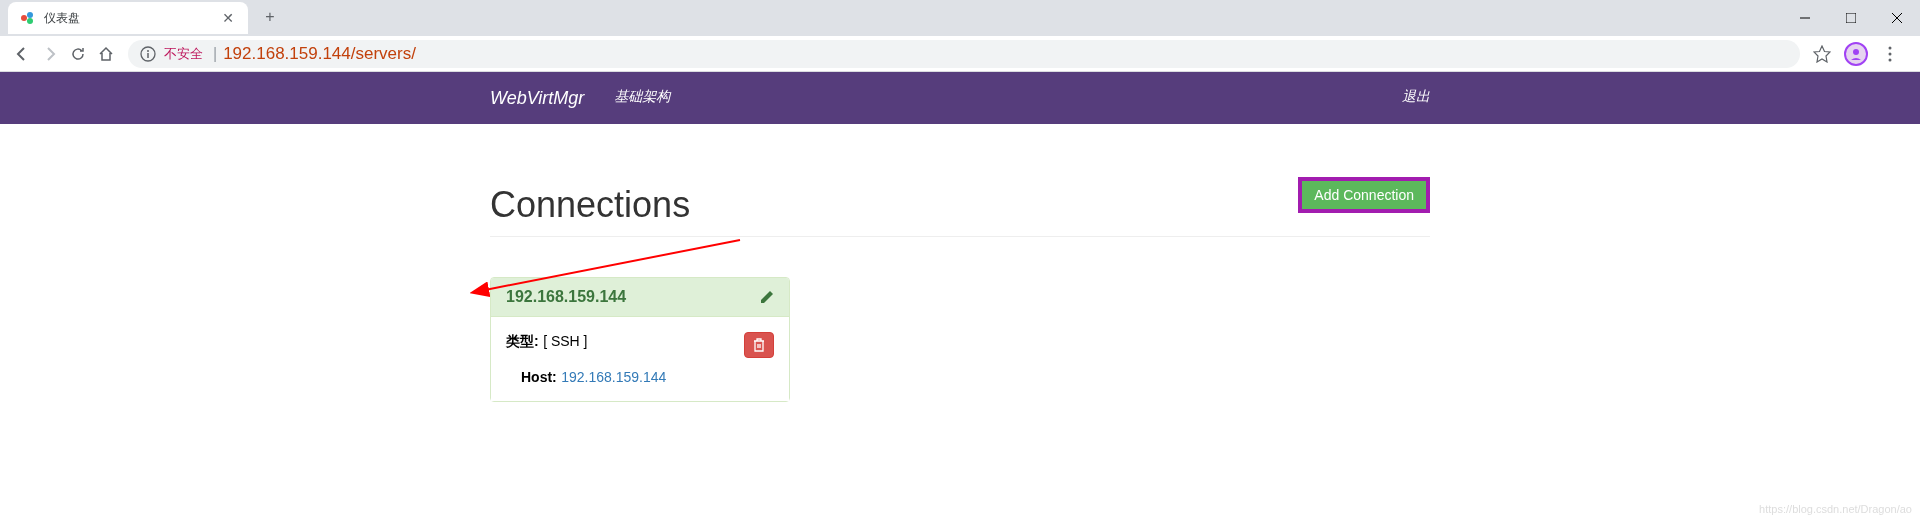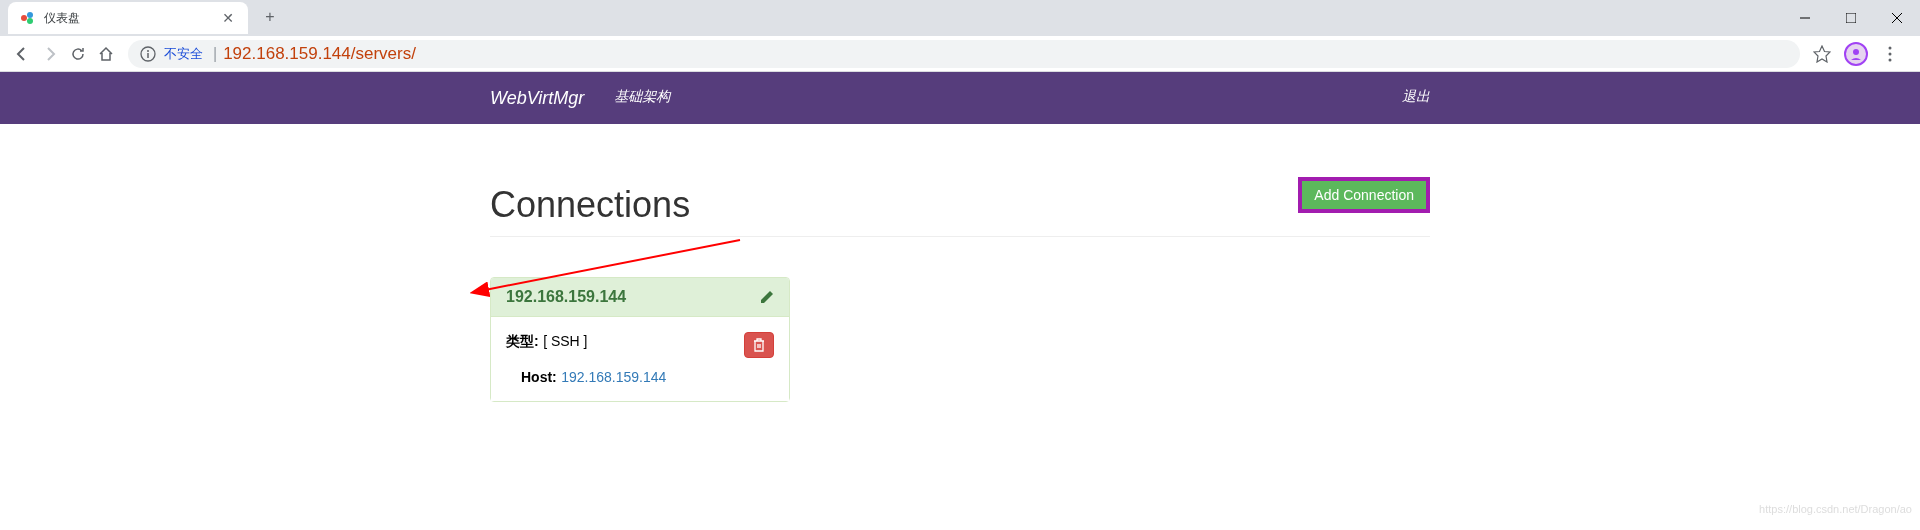--- a/index.html
+++ b/index.html
@@ -13,21 +13,21 @@
     .tab-close { width: 16px; height: 16px; display: flex; align-items: center; justify-content: center; color: #5f6368; cursor: pointer; font-size: 14px; }
     .tab-new { width: 28px; height: 28px; display: flex; align-items: center; justify-content: center; color: #5f6368; cursor: pointer; margin-left: 8px; margin-bottom: 2px; font-size: 16px; }
     .window-controls { position: absolute; right: 0; top: 0; display: flex; height: 36px; align-items: center; }
     .win-btn { width: 46px; height: 30px; display: flex; align-items: center; justify-content: center; color: #000; cursor: pointer; }
     
     .browser-toolbar { height: 36px; background: #fff; display: flex; align-items: center; padding: 0 8px; border-bottom: 1px solid #dadce0; }
     .nav-btn { width: 28px; height: 28px; display: flex; align-items: center; justify-content: center; color: #5f6368; cursor: pointer; border-radius: 50%; }
     .nav-btn.disabled { color: #bdc1c6; }
     .address-bar { flex: 1; height: 28px; background: #f1f3f4; border-radius: 14px; display: flex; align-items: center; padding: 0 12px; margin: 0 8px; }
     .addr-icon { width: 16px; height: 16px; margin-right: 8px; color: #5f6368; }
-    .addr-insecure { font-size: 13px; color: #1d4ed8; margin-right: 4px; }
+    .addr-insecure { font-size: 13px; color: #be185d; margin-right: 4px; }
     .addr-sep { color: #9aa0a6; margin: 0 6px; }
     .addr-url { font-size: 17px; color: #c2410c; }
     .toolbar-right { display: flex; align-items: center; gap: 8px; padding-right: 8px; }
     .star-btn { width: 28px; height: 28px; display: flex; align-items: center; justify-content: center; color: #5f6368; cursor: pointer; }
     .avatar { width: 24px; height: 24px; border-radius: 50%; background: #e6d4f0; display: flex; align-items: center; justify-content: center; font-size: 12px; border: 2px solid #a142f4; }
     .menu-dots { width: 28px; height: 28px; display: flex; align-items: center; justify-content: center; color: #5f6368; cursor: pointer; }
     
     
     .navbar { height: 52px; background: #563d7c; display: flex; align-items: center; padding: 0 0; color: #fff; }
     .navbar-inner { width: 970px; margin: 0 auto; display: flex; align-items: flex-start; font-style: italic; }

